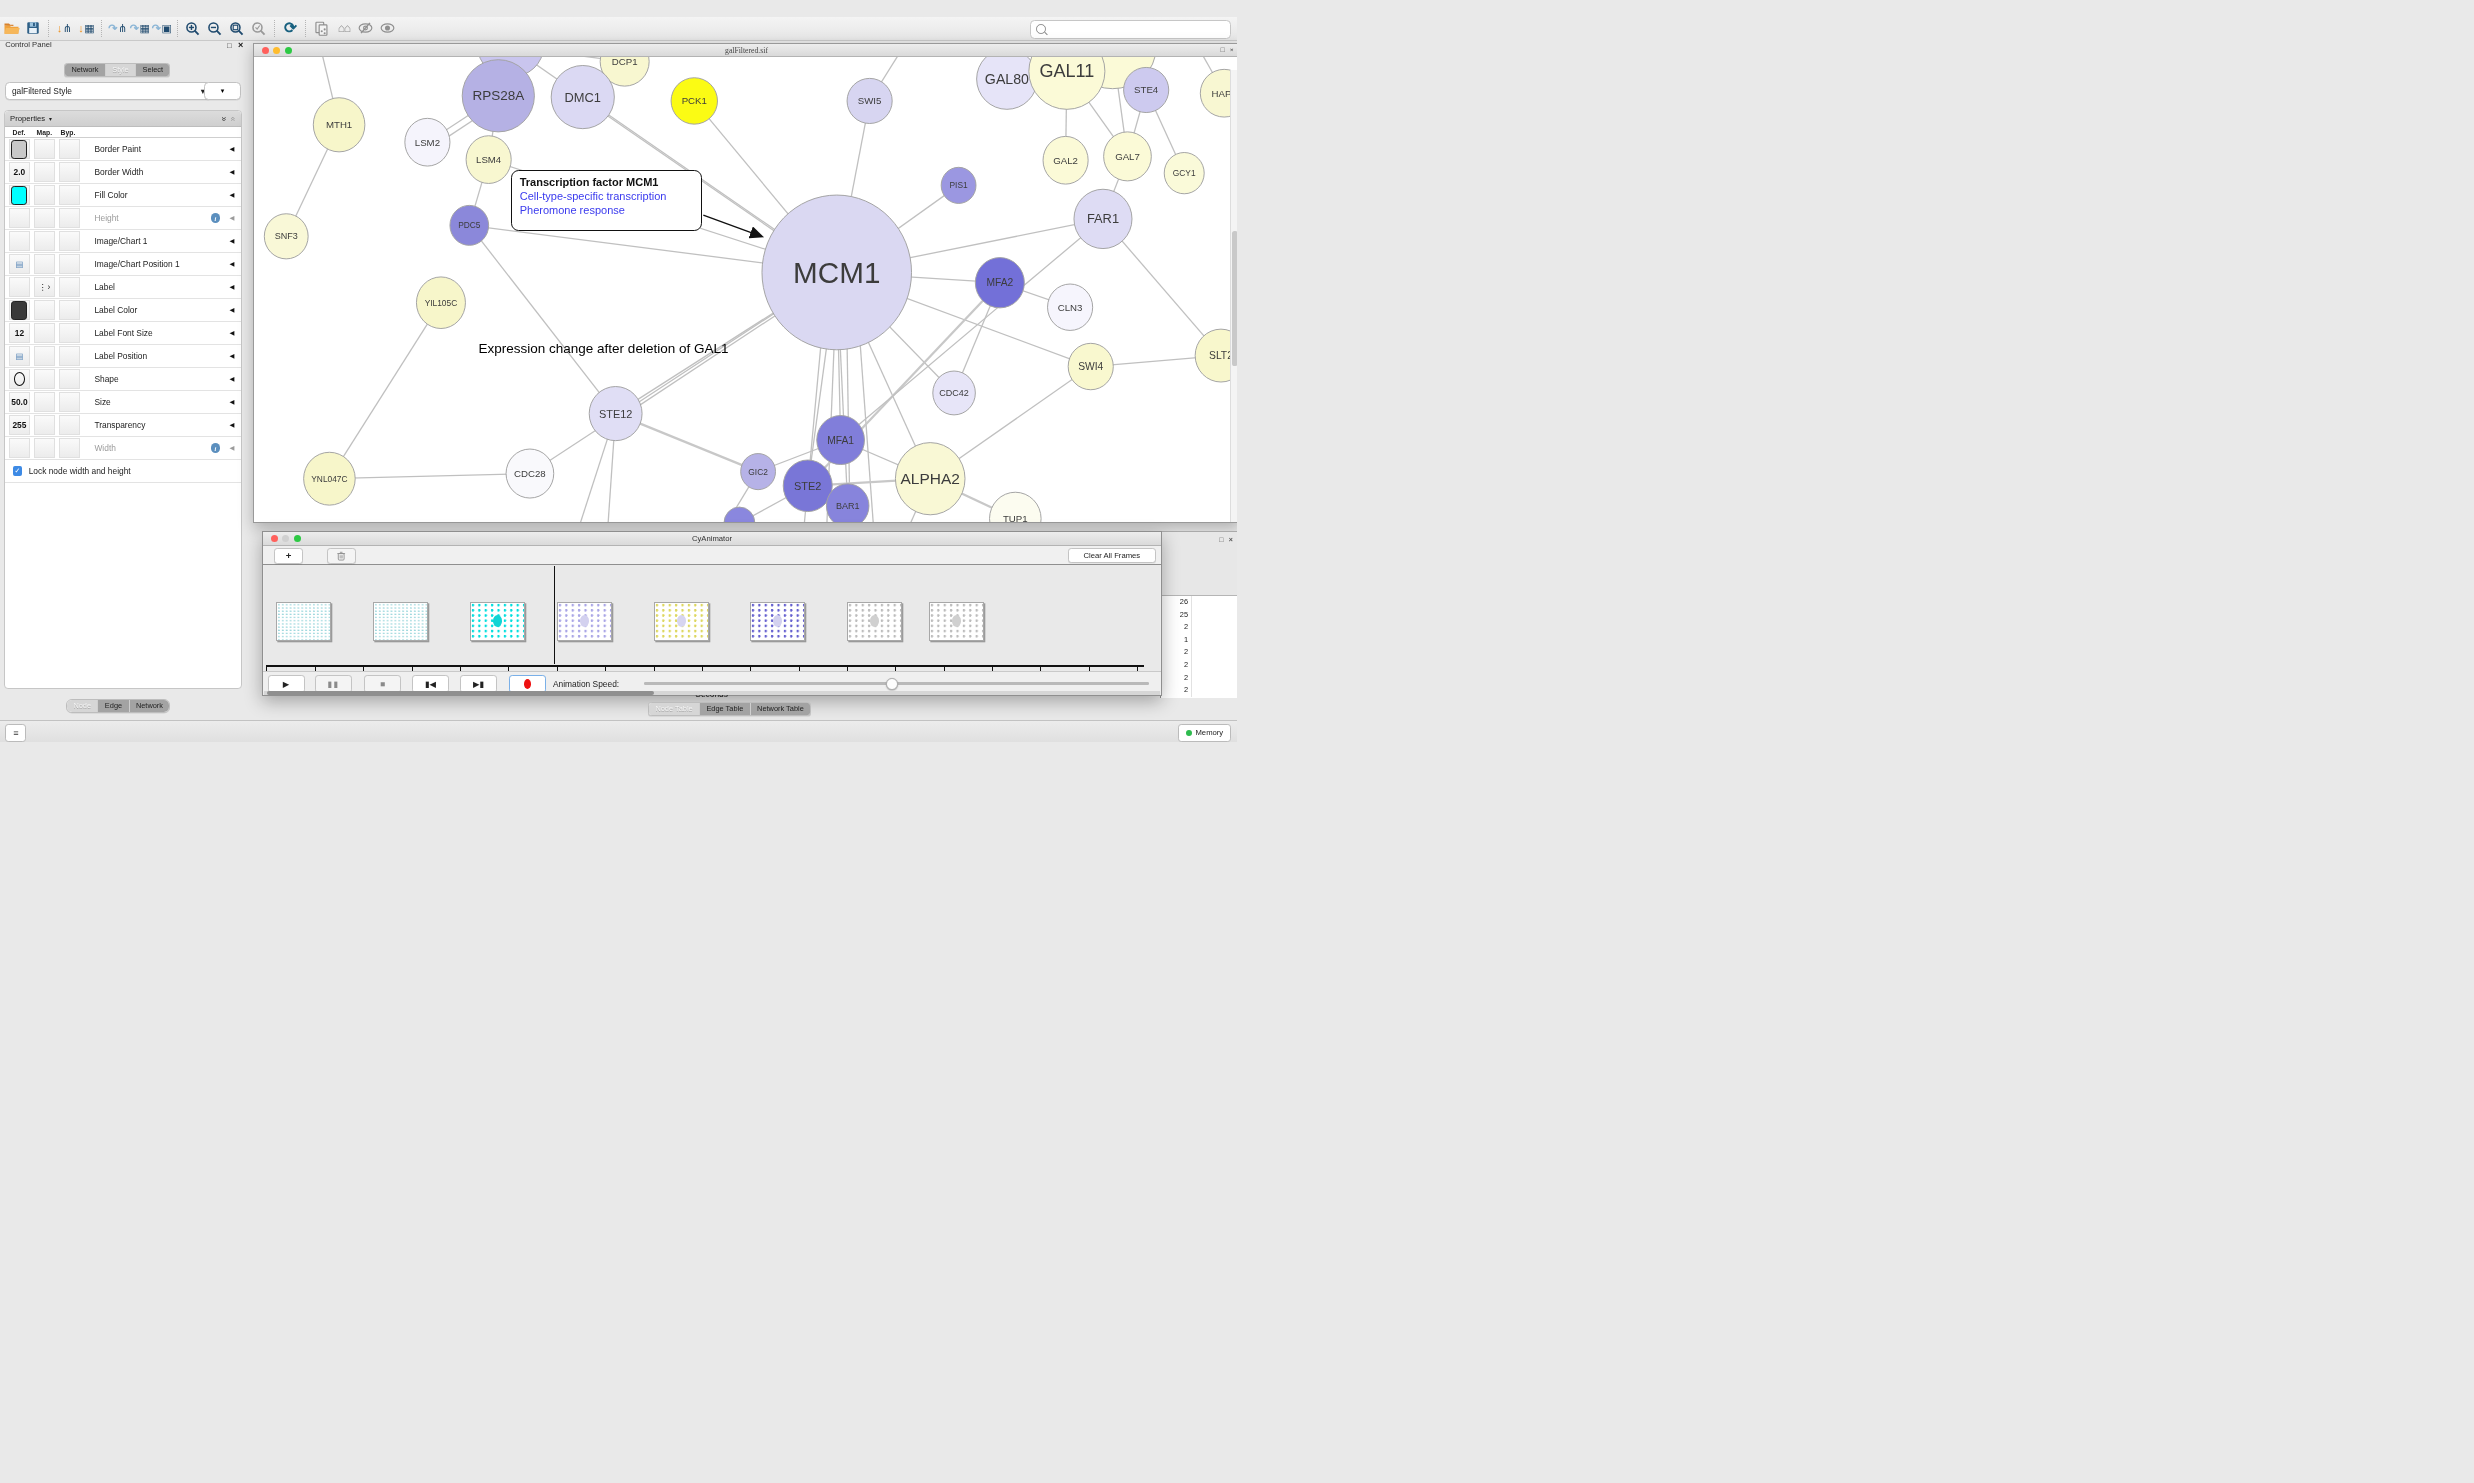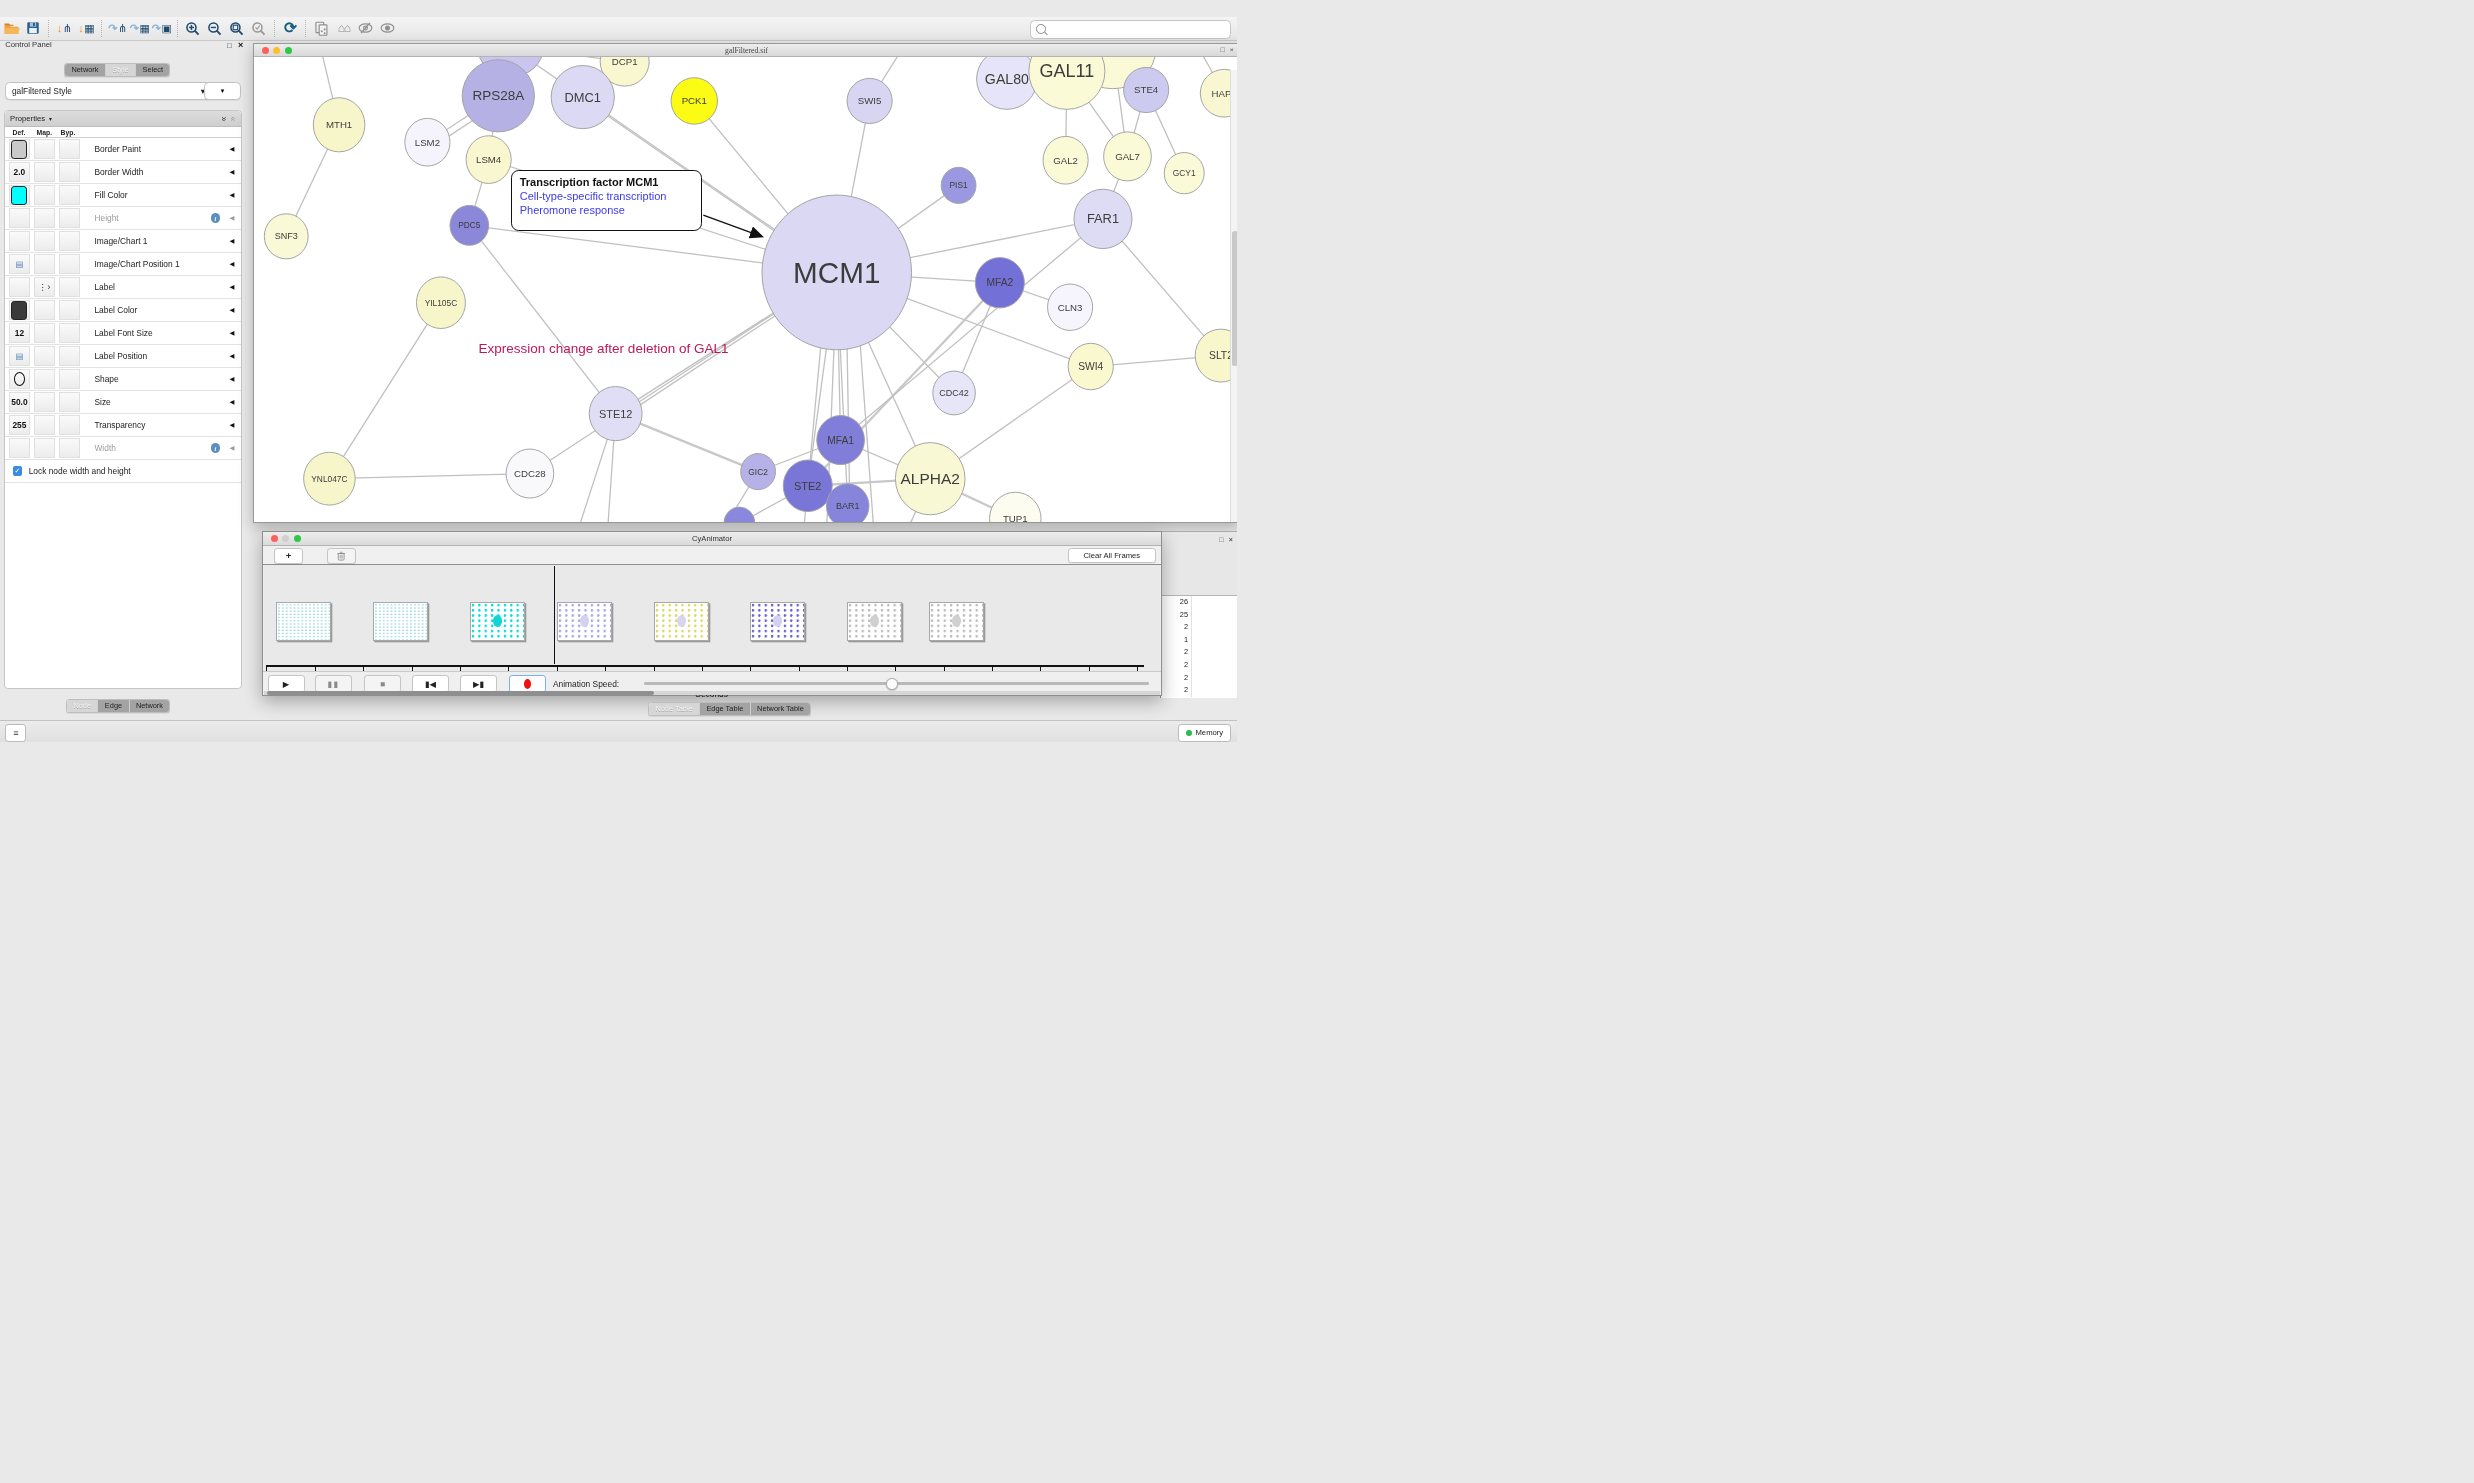--- a/index.html
+++ b/index.html
@@ -54,21 +54,21 @@
   .net-win{position:absolute;left:253px;top:43px;width:985px;height:478px;background:#fff;border:0.6px solid #999;box-shadow:0 5.2px 14px rgba(0,0,0,.25);}
   .net-title{position:absolute;left:0;top:0;width:100%;height:12.2px;background:linear-gradient(#ededed,#d9d9d9);border-bottom:0.6px solid #b3b3b3;display:flex;align-items:center;font-size:7.7px;color:#444;font-family:Liberation Serif, serif;}
   .lights{display:flex;gap:4.5px;margin-left:7.7px;}
   .light{width:7px;height:7px;border-radius:50%;}
   .net-title .ttl{position:absolute;left:0;right:0;text-align:center;}
   .winicons{position:absolute;right:5.2px;top:0;height:12.2px;display:flex;align-items:center;gap:5.2px;font-size:7px;color:#555;}
   .net-content{position:absolute;left:0;top:13px;width:985px;height:465px;overflow:hidden;background:#fff;}
   .annot{position:absolute;left:257px;top:113px;width:191px;height:61px;background:#fff;border:1.9px solid #111;border-radius:7.7px;padding:5.2px 7.7px;box-sizing:border-box;}
   .annot .t{font-size:11px;font-weight:bold;color:#111;}
   .annot .l{font-size:11px;color:#3a3aee;margin-top:1.9px;}
-  .caption{position:absolute;left:195px;top:284px;width:309px;text-align:center;font-size:13.5px;color:#be185d;}
+  .caption{position:absolute;left:195px;top:284px;width:309px;text-align:center;font-size:13.5px;color:#000000;}
   .vscroll{position:absolute;right:0.6px;top:13px;width:7px;height:464px;background:#f4f4f4;border-left:0.6px solid #ddd;}
   .vthumb{position:absolute;left:1px;top:161px;width:5.2px;height:135px;background:#c9c9c9;border-radius:2.6px;}
   
   .tbl-panel{position:absolute;left:1160px;top:531px;width:77px;height:166px;background:#e7e7e7;border-left:0.6px solid #8c8c8c;border-top:0.6px solid #aaa;}
   .tbl-head{position:absolute;left:0;top:51px;width:77px;height:13px;background:linear-gradient(#ececec,#dcdcdc);border-top:0.6px solid #b5b5b5;border-bottom:0.6px solid #b5b5b5;display:flex;font-size:7.4px;color:#222;margin-top:12px;}
   .tbl-head .c1{width:27px;text-align:left;padding-left:1.3px;line-height:12.2px;border-right:0.6px solid #b5b5b5;}
   .tbl-head .c2{flex:1;padding-left:2.6px;line-height:12.2px;}
   .tbl-rows{position:absolute;left:0;top:64px;width:77px;bottom:0;background:#fff;}
   .tbl-row{height:12.6px;display:flex;font-size:7.4px;color:#222;}
   .tbl-row .c1{width:27px;text-align:right;padding-right:2.6px;line-height:12.6px;border-right:0.6px solid #e2e2e2;}
@@ -364,21 +364,21 @@
             <span class="plabel">Width</span>
             <span class="info">i</span>
             <span class="rarrow">◀</span>
           </div>
         </div>
       <div class="lockrow">
         <span class="chk">✓</span>
         <span>Lock node width and height</span>
       </div>
     </div>
-    <div class="seg" style="left:66px;top:699px;">
+    <div class="seg" style="left:66px;top:699px;border-radius:6px;">
       <div class="sel">Node</div>
       <div>Edge</div>
       <div>Network</div>
     </div>
   </div>
 
   <div class="net-win">
     <div class="net-title">
       <div class="lights">
         <span class="light" style="background:#ff605c;"></span>

